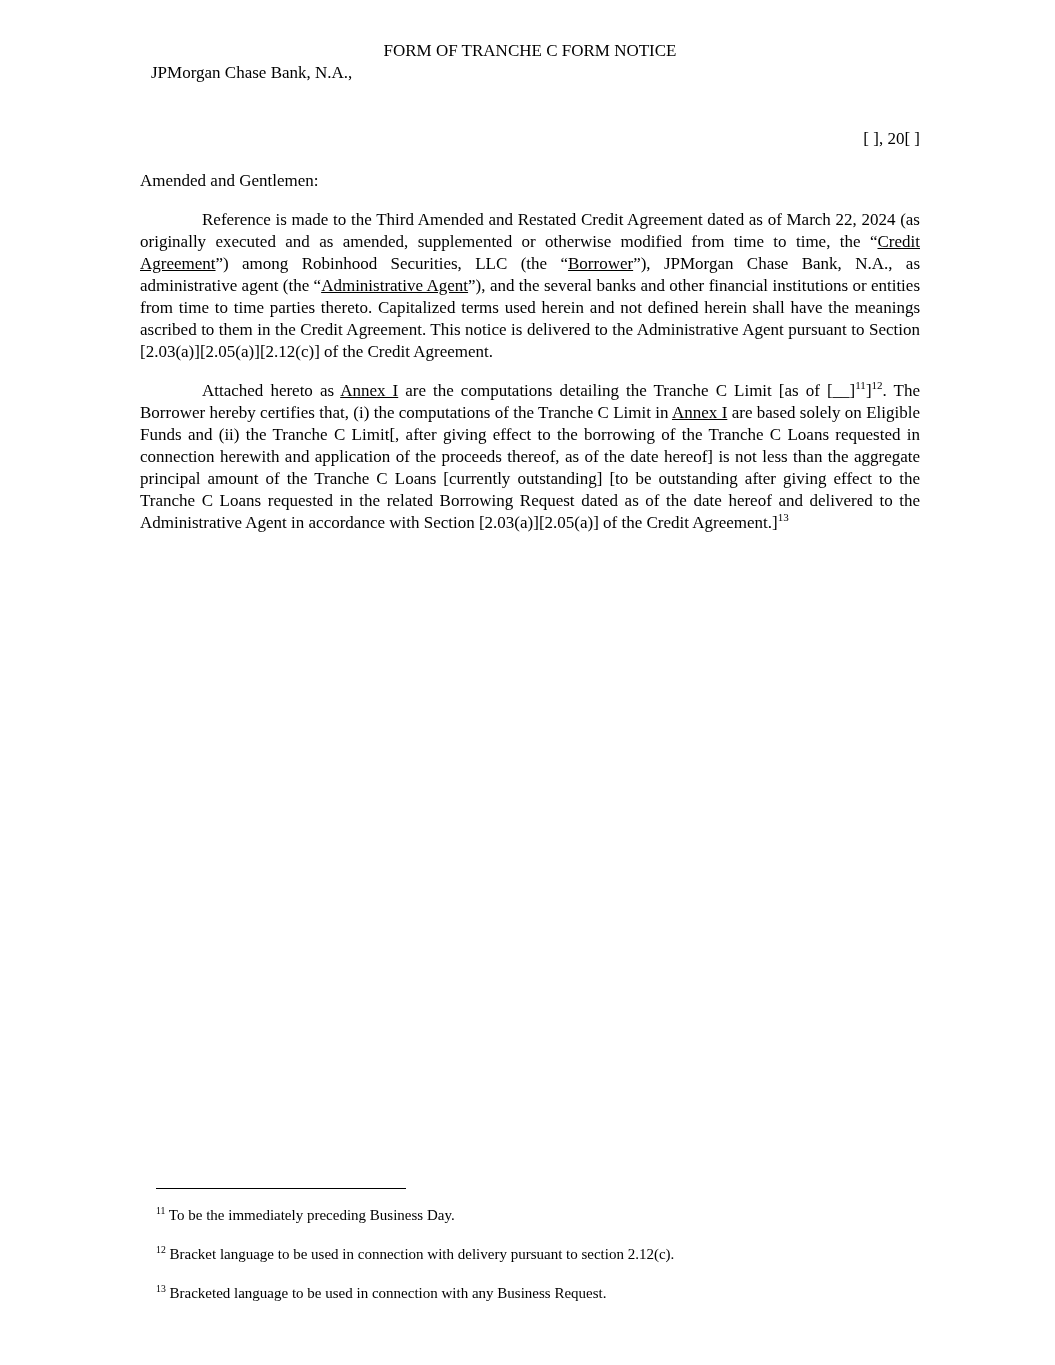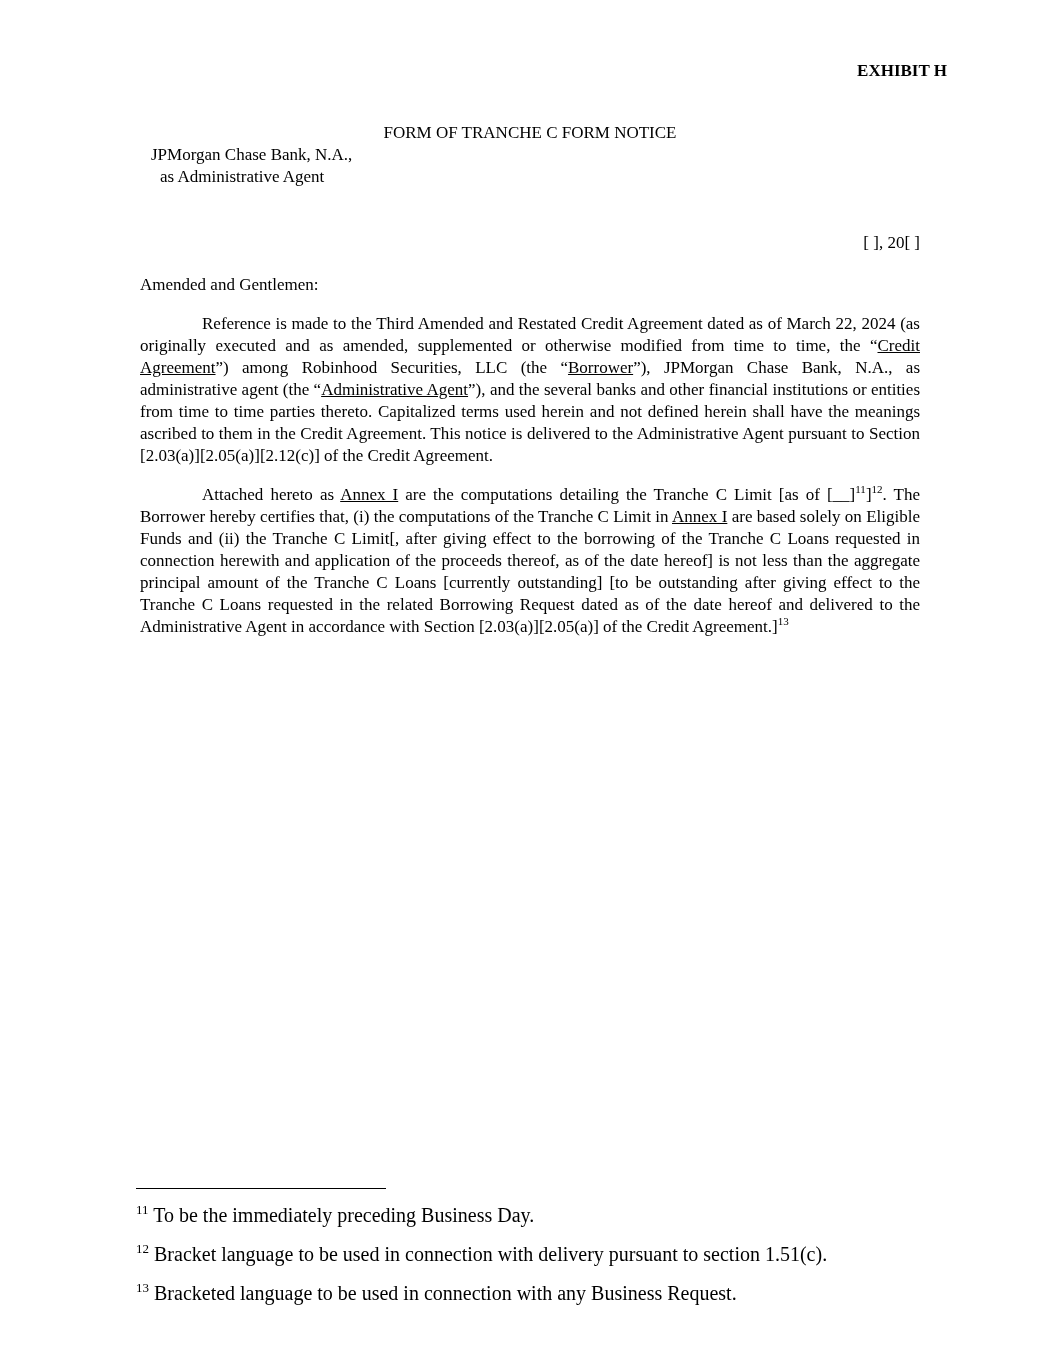--- a/index.html
+++ b/index.html
@@ -47,23 +47,23 @@
   .salutation {
     margin-top: 20px;
   }
   .body-para {
     text-align: justify;
     text-indent: 62px;
   }
   .footnotes {
     position: absolute;
     top: 1188px;
-    left: 136px;
+    left: 156px;
     right: 135px;
-    font-size: 20px;
+    font-size: 15px;
     line-height: 20px;
   }
   .fn-rule {
     width: 250px;
     height: 0;
     border: none;
     border-top: 1px solid #000000;
     margin: 0 0 16px 0;
   }
   .footnote {
@@ -74,50 +74,48 @@
     font-size: 0.65em;
     line-height: 0;
     vertical-align: super;
   }
 </style>
 </head>
 <body>
 
 <div class="page">
 
-  <div class="exhibit-line">EXHIBIT H</div>
 
   <div class="content">
 
     <div class="doc-title">FORM OF TRANCHE C FORM NOTICE</div>
 
     <div class="addr-name">JPMorgan Chase Bank, N.A.,</div>
 
-    <div class="addr-role">as Administrative Agent</div>
 
     <div class="date-line">[  ], 20[  ]</div>
 
     <div class="salutation">Amended and Gentlemen:</div>
 
     <p class="body-para"><span>Reference is made to the Third Amended and Restated Credit Agreement dated as of March 22, 2024  (as originally executed and as amended, supplemented or otherwise modified from time to time, the “</span><span style="text-decoration: underline;">Credit Agreement</span><span>”) among Robinhood Securities, LLC (the “</span><span style="text-decoration: underline;">Borrower</span><span>”), JPMorgan Chase Bank, N.A., as administrative agent (the “</span><span style="text-decoration: underline;">Administrative Agent</span><span>”), and the several banks and other financial institutions or entities from time to time parties thereto. Capitalized terms used herein and not defined herein shall have the meanings ascribed to them in the Credit Agreement.  This notice is delivered to the Administrative Agent pursuant to Section [2.03(a)][2.05(a)][2.12(c)] of the Credit Agreement.</span></p>
 
     <p class="body-para"><span>Attached hereto as </span><span style="text-decoration: underline;">Annex I</span><span> are the computations detailing the Tranche C Limit [as of [__]</span><sup>11</sup><span>]</span><sup>12</sup><span>.  The Borrower hereby certifies that, (i) the computations of the Tranche C Limit in </span><span style="text-decoration: underline;">Annex I</span><span> are based solely on Eligible Funds and (ii) the Tranche C Limit[, after giving effect to the borrowing of the Tranche C Loans requested in connection herewith and application of the proceeds thereof, as of the date hereof] is not less than the aggregate principal amount of the Tranche C Loans [currently outstanding] [to be outstanding after giving effect to the Tranche C Loans requested in the related Borrowing Request dated as of the date hereof and delivered to the Administrative Agent in accordance with Section [2.03(a)][2.05(a)] of the Credit Agreement.]</span><sup>13</sup></p>
 
   </div>
 
   <div class="footnotes">
 
     <hr class="fn-rule">
 
     <div class="footnote">
       <sup>11</sup><span> To be the immediately preceding Business Day.</span>
     </div>
 
     <div class="footnote">
-      <sup>12</sup><span> Bracket language to be used in connection with delivery pursuant to section 1.51(c).</span>
+      <sup>12</sup><span> Bracket language to be used in connection with delivery pursuant to section 2.12(c).</span>
     </div>
 
     <div class="footnote">
       <sup>13</sup><span> Bracketed language to be used in connection with any Business Request.</span>
     </div>
 
   </div>
 
 </div>
 

